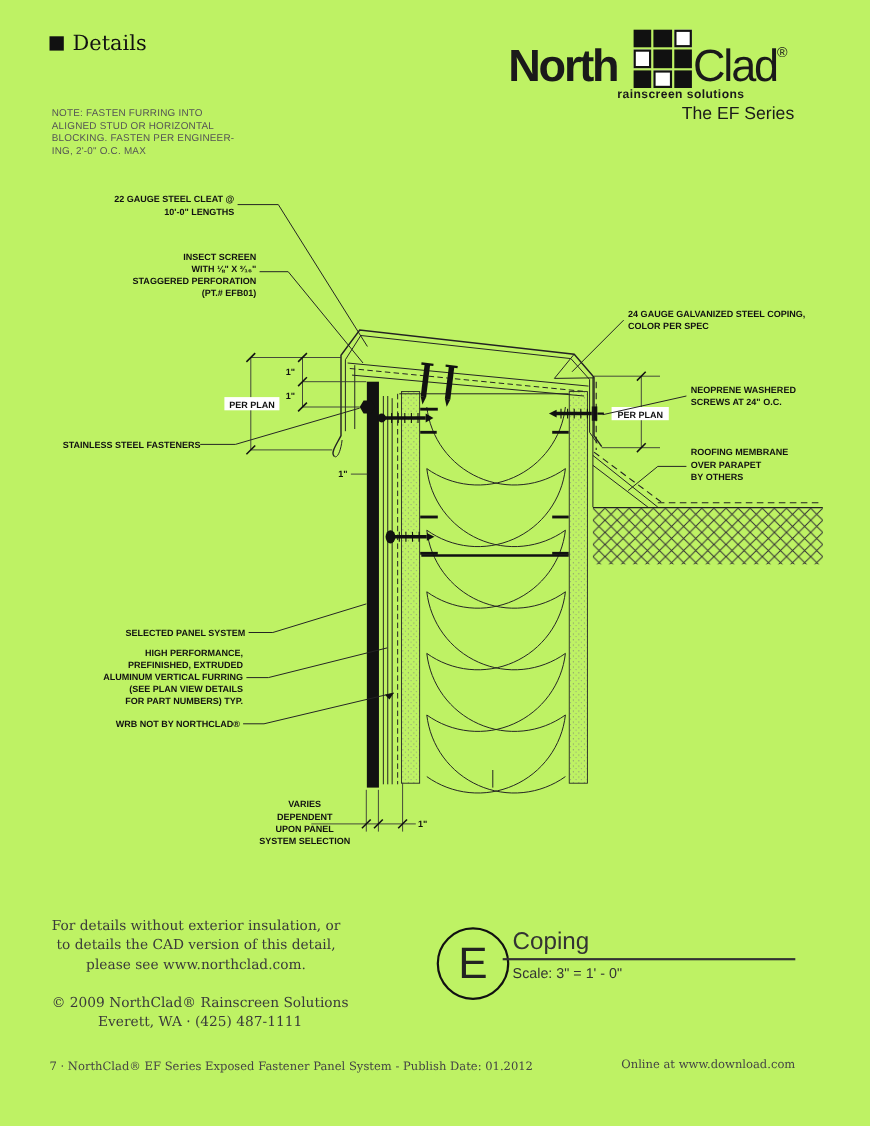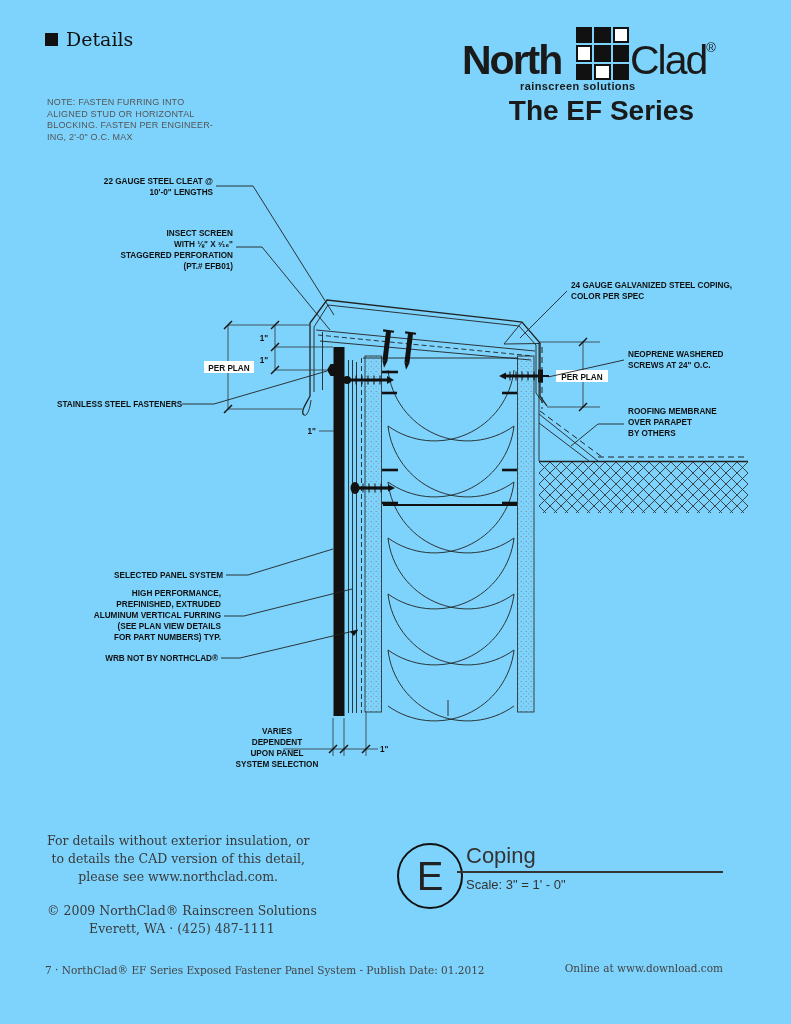--- a/index.html
+++ b/index.html
@@ -1,34 +1,34 @@
 <!DOCTYPE html>
 <html><head>
 <meta charset="utf-8">
 <style>
   html,body{margin:0;padding:0;background:#fff;}
-  #page{position:relative;width:791px;height:1024px;background:#7dd3fc;overflow:hidden;
+  #page{position:relative;width:791px;height:1024px;background:#bef264;overflow:hidden;
         font-family:"Liberation Sans",sans-serif;color:#111;}
   
   .details-hdr{position:absolute;left:45px;top:28px;display:flex;align-items:center;gap:8px;}
   .details-sq{width:13px;height:13px;background:#111;}
   .details-txt{font-family:"DejaVu Serif",serif;font-size:19px;color:#111;}
   
   .brand-north{position:absolute;left:462px;top:40px;font-size:41px;font-weight:bold;letter-spacing:-2px;line-height:1;color:#1a1a1a;}
   .brand-clad{position:absolute;left:630px;top:40px;font-size:41px;font-weight:normal;letter-spacing:-2px;line-height:1;color:#1a1a1a;}
   .brand-reg{font-size:13px;vertical-align:22px;letter-spacing:0;}
   .brand-grid{position:absolute;left:576px;top:27px;width:53px;height:53px;
               display:grid;grid-template-columns:repeat(3,1fr);grid-template-rows:repeat(3,1fr);gap:2px;}
   .brand-grid div{box-sizing:border-box;}
   .cell-on{background:#111;}
   .cell-off{background:#fff;border:2.5px solid #111;}
-  .brand-tag{position:absolute;left:520px;top:80px;width:198px;text-align:left;
+  .brand-tag{position:absolute;left:520px;top:80px;width:198px;text-align:center;
              font-size:11px;font-weight:bold;letter-spacing:.4px;color:#1a1a1a;}
-  .brand-series{position:absolute;left:436px;top:95px;width:258px;text-align:right;
-             font-size:28px;font-weight:bold;color:#1a1a1a;}
+  .brand-series{position:absolute;left:464px;top:95px;width:258px;text-align:right;
+             font-size:16px;font-weight:normal;color:#1a1a1a;}
   
   .note{position:absolute;left:47px;top:97px;font-size:9px;line-height:11.5px;
         letter-spacing:.2px;color:#555;}
   
   #dwg{position:absolute;left:0;top:0;}
   .lbl{font-family:"Liberation Sans",sans-serif;font-size:8.2px;font-weight:bold;fill:#111;}
   .thin{stroke:#222;stroke-width:.9;fill:none;}
   .med{stroke:#222;stroke-width:1.3;fill:none;}
   .dim{stroke:#333;stroke-width:.8;fill:none;}
   .leader{stroke:#222;stroke-width:.9;fill:none;}

